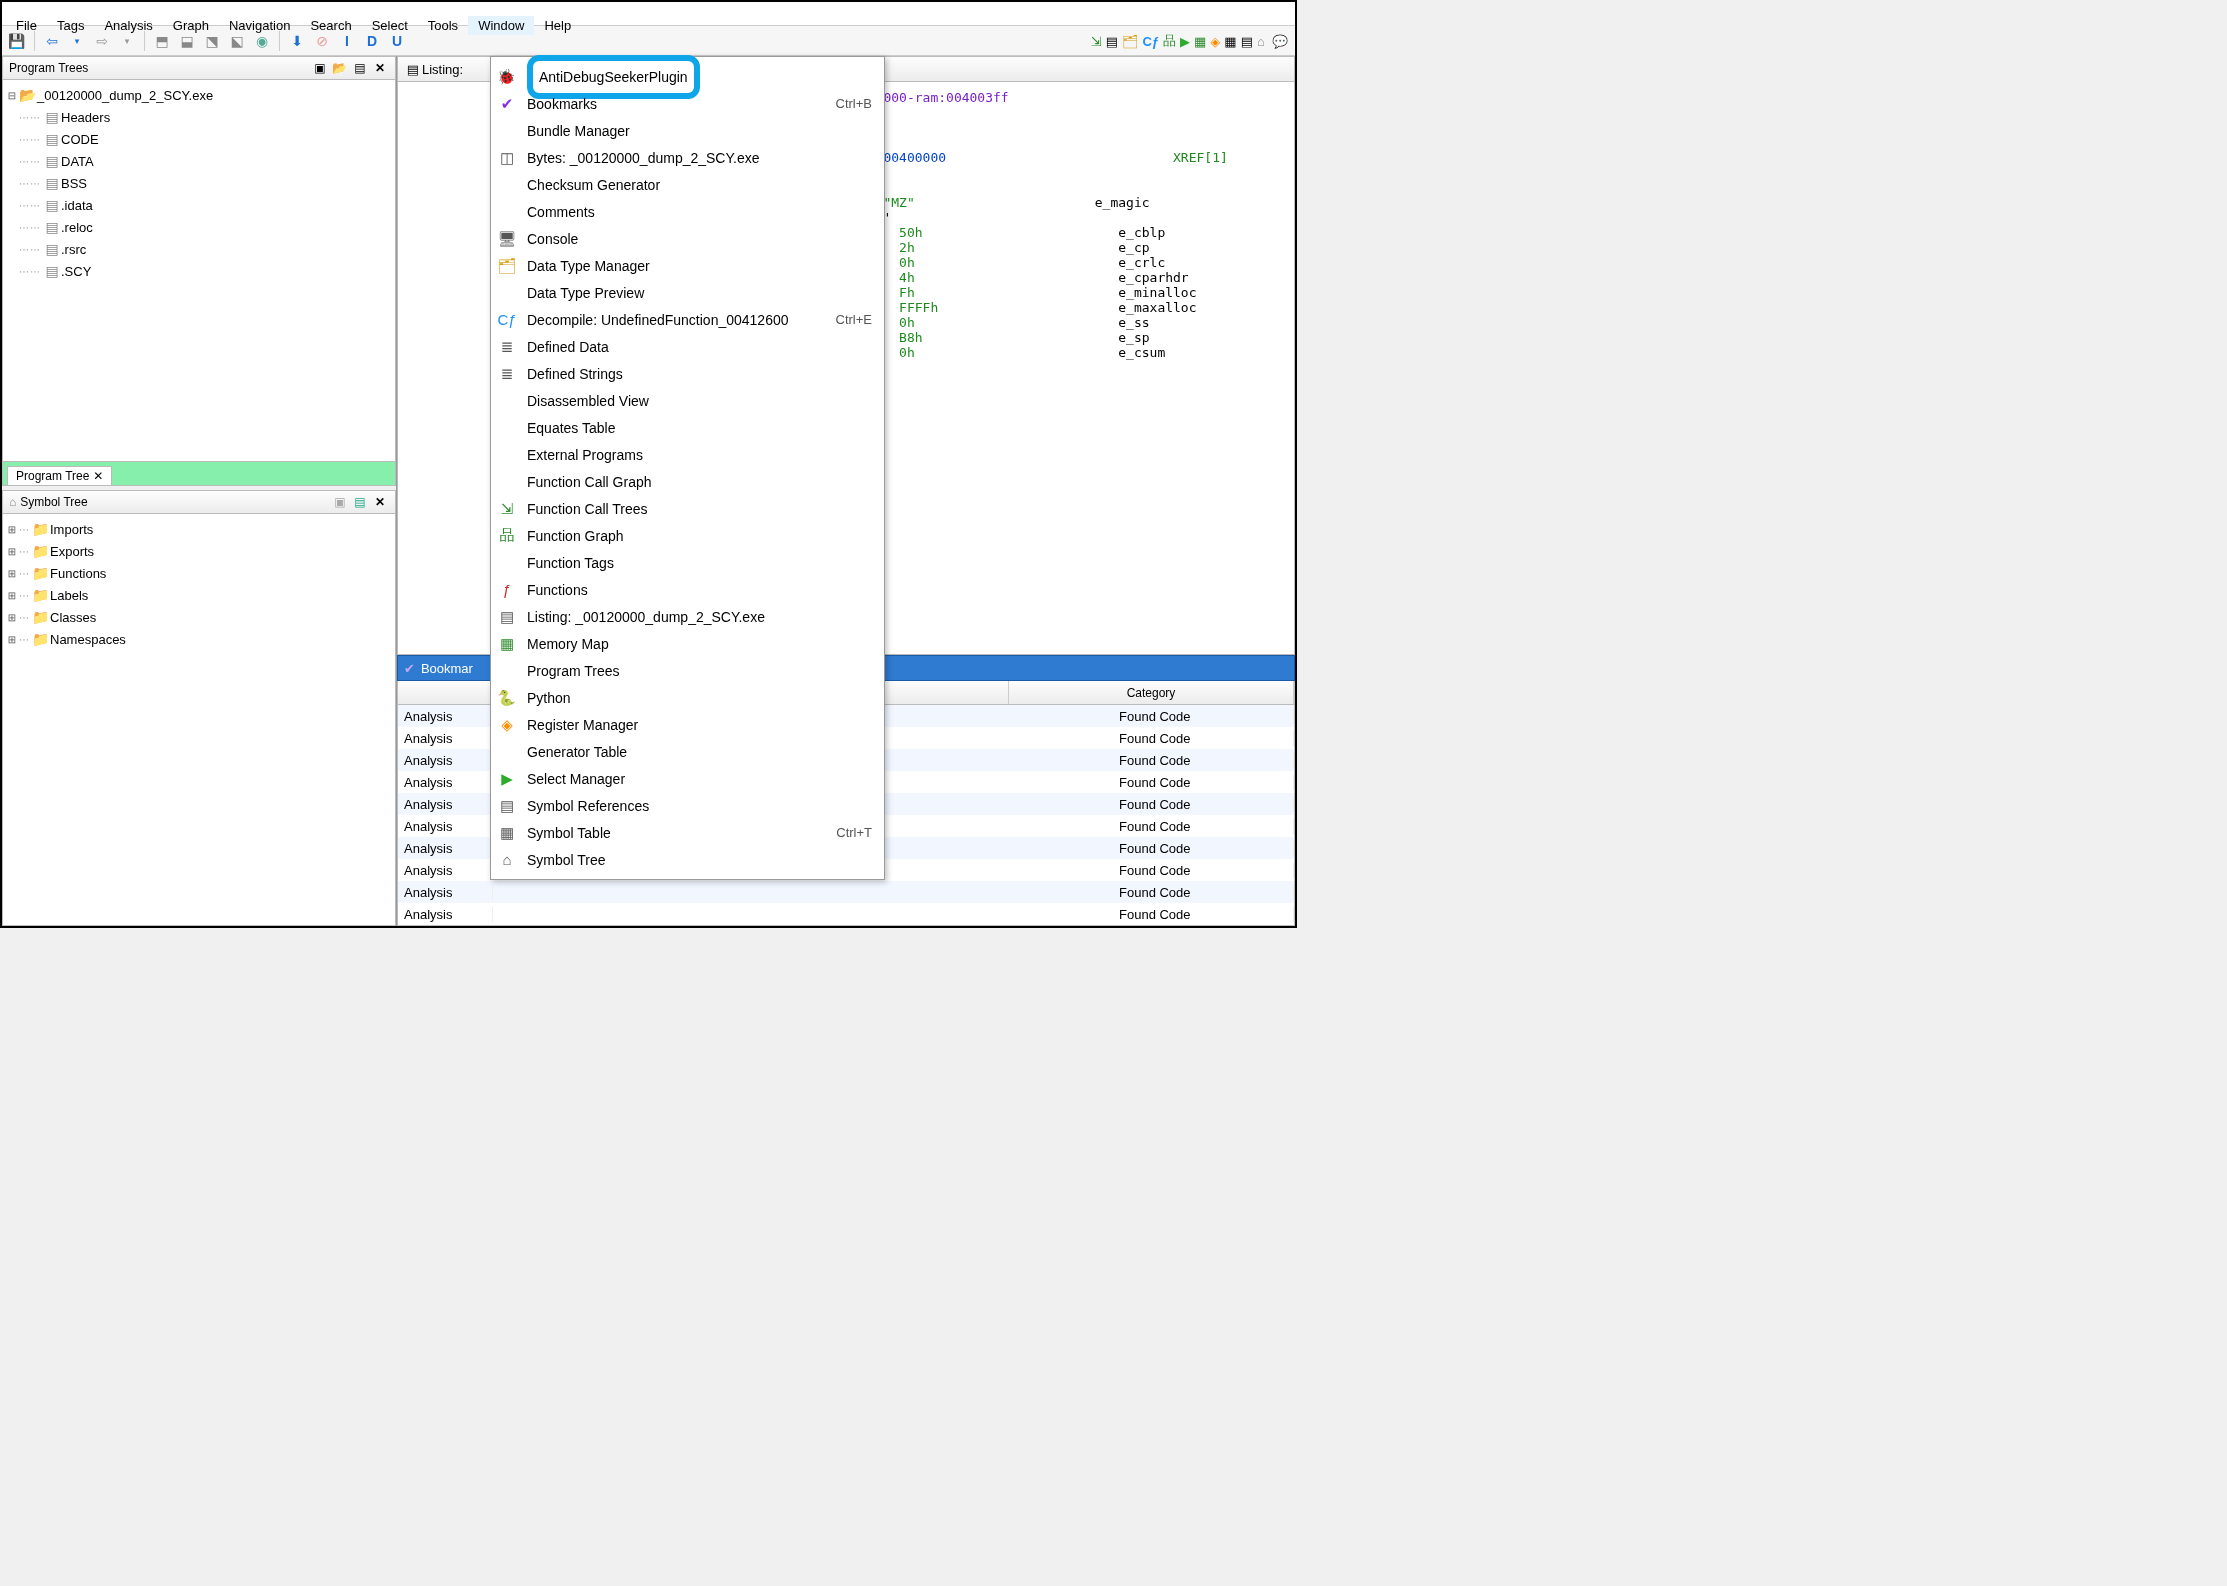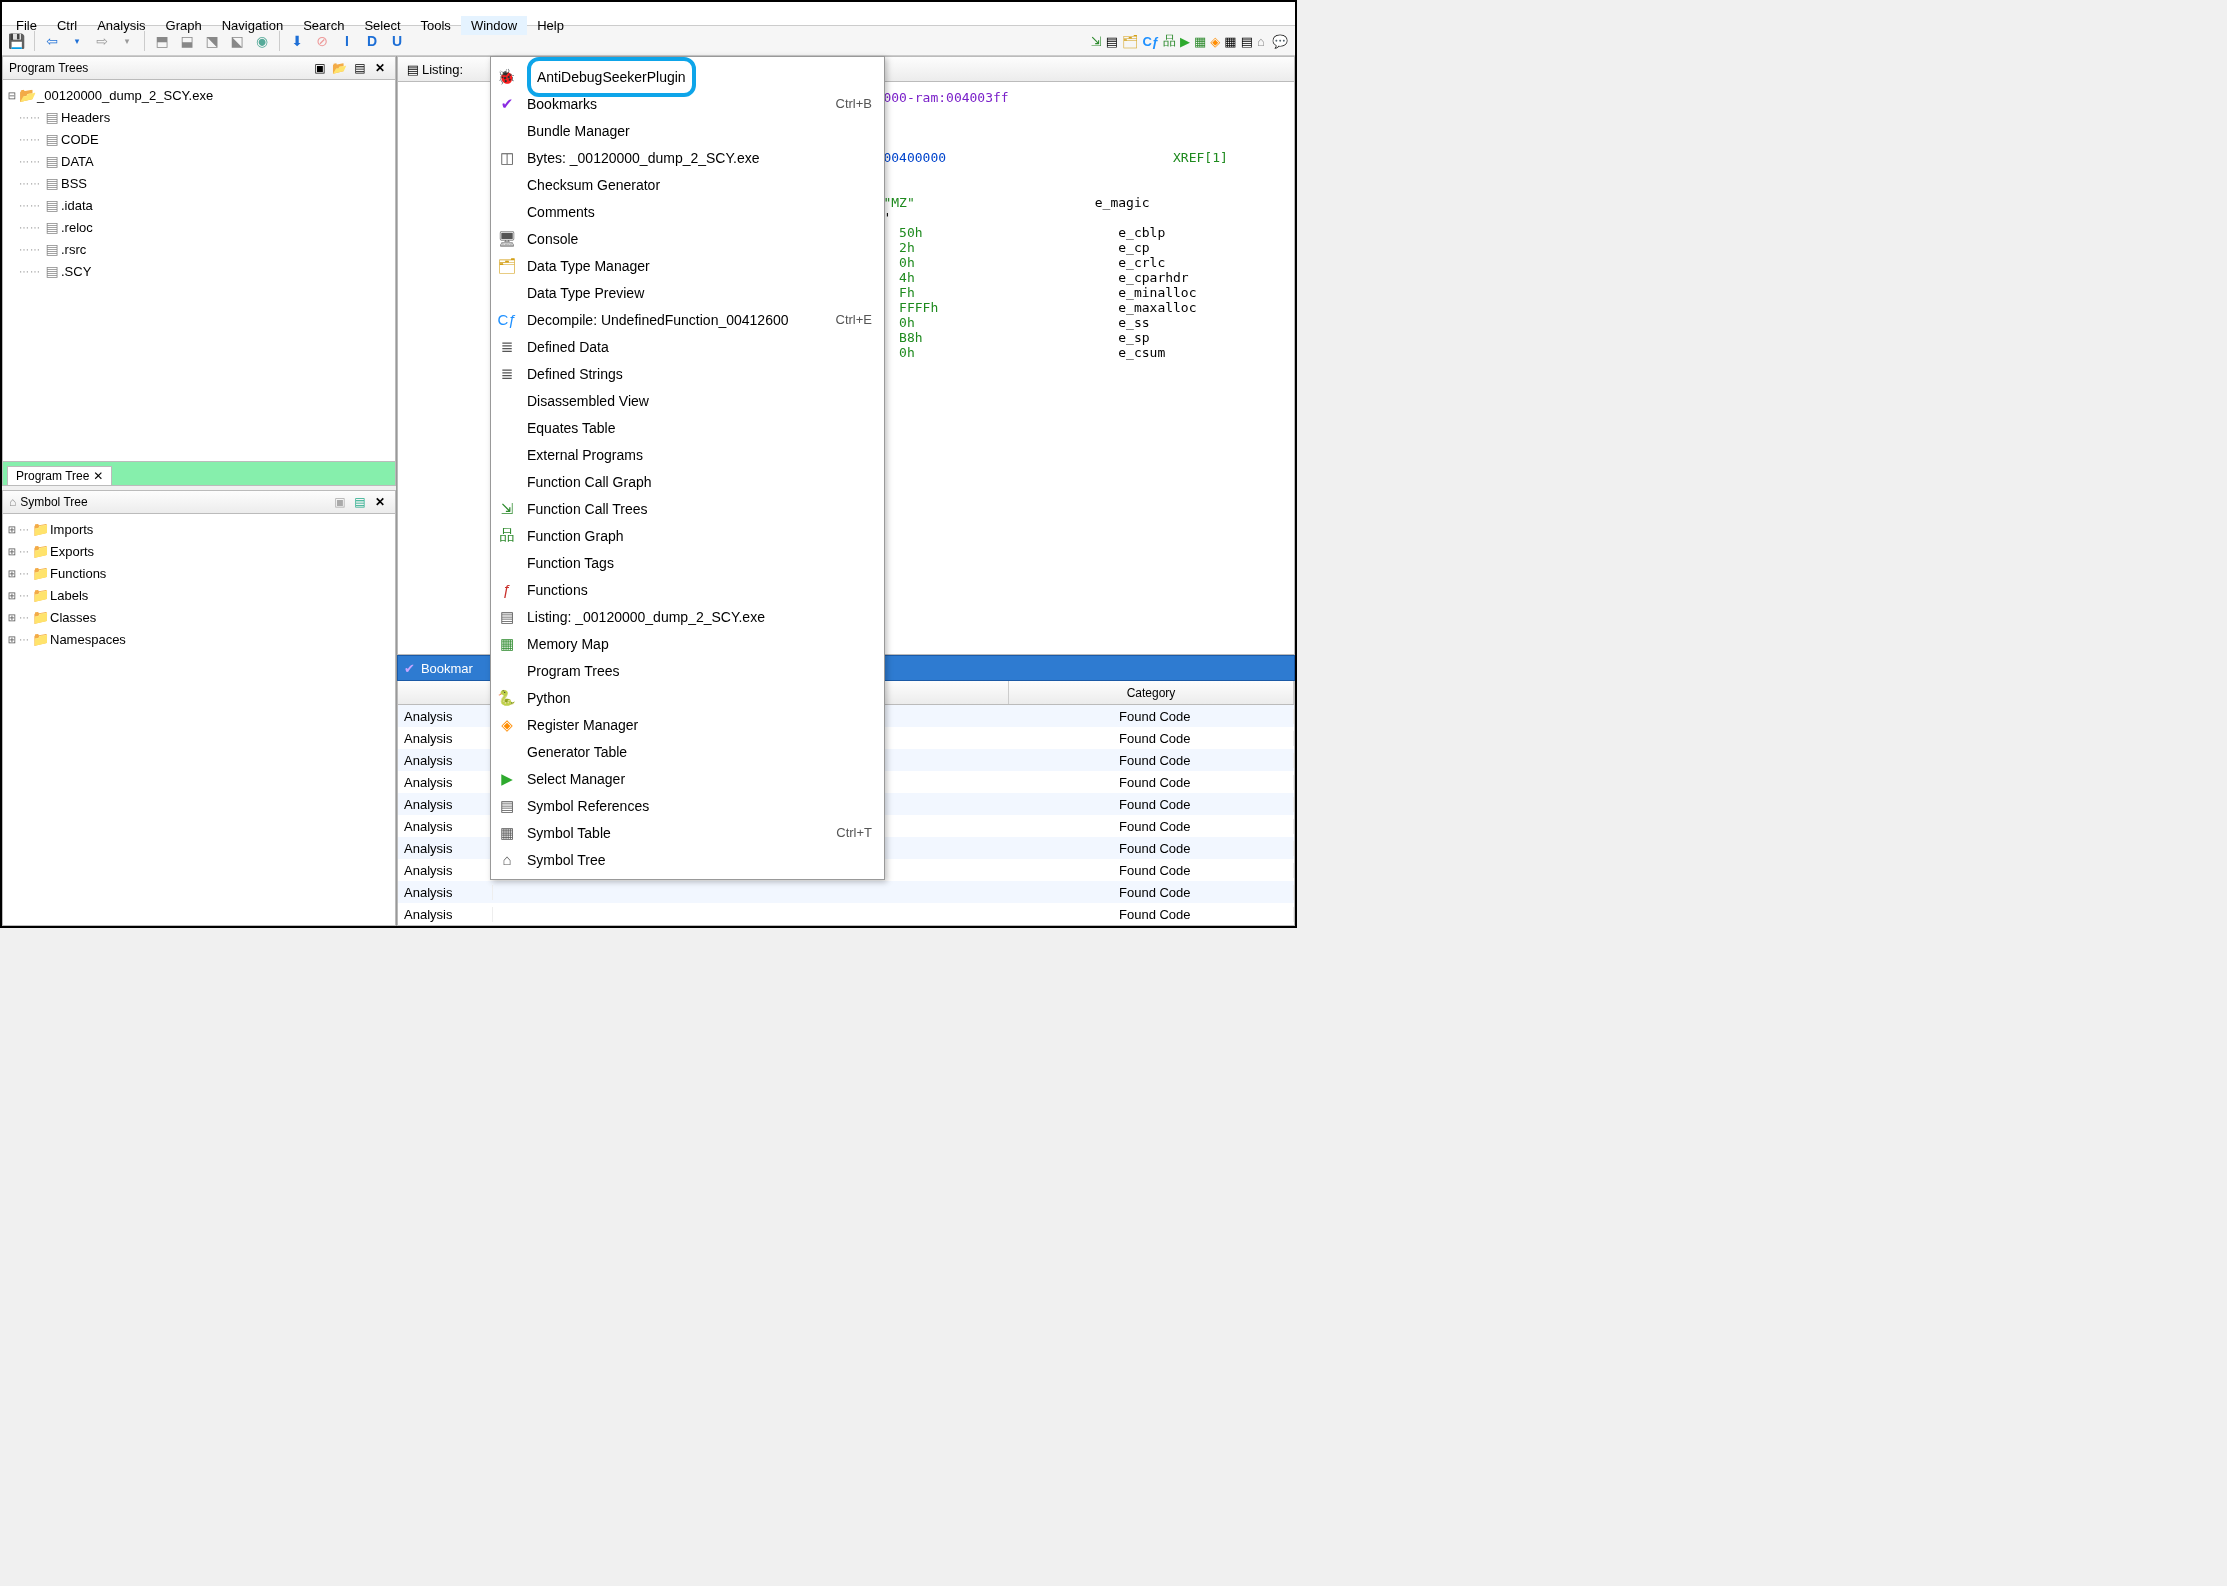--- a/index.html
+++ b/index.html
@@ -52,33 +52,33 @@
 .bookmarks-rows .row:nth-child(odd){ background:#f2f7ff;}
 .bookmarks-rows .row:nth-child(even){ background:#fff;}
 .bookmarks-rows .cell { padding-left:6px; border-right:1px solid #eee;}
 
 
 .dropdown { position:absolute; top:0; left:93px; width:395px; background:#fff; border:1px solid #999; box-shadow: 2px 2px 6px rgba(0,0,0,0.25); z-index:100; padding:6px 0;}
 .dropdown .mi { display:flex; align-items:center; height:27px; padding:0 12px 0 6px; gap:10px; font-size:14px; }
 .dropdown .mi-icon { width:20px; display:inline-flex; justify-content:center; font-size:15px;}
 .dropdown .mi-label { flex:1;}
 .dropdown .mi-accel { color:#555; font-size:13px;}
-.highlight-box { border:4px solid #0ea5e9; border-radius:12px; padding:8px 6px; margin:-2px 0;}
+.highlight-box { border:6px solid #0ea5e9; border-radius:12px; padding:8px 6px; margin:-2px 0;}
 
 .purple { color:#7a20c9;}
 .green { color:#1e8a1e;}
 .navy { color:#003a8f;}
 .darkblue { color:#0044cc;}
 </style>
 </head>
 <body>
 
 <div class="menubar">
   <div class="menu-item">File</div>
-  <div class="menu-item">Ctrl</div>
+  <div class="menu-item">Tags</div>
   <div class="menu-item">Analysis</div>
   <div class="menu-item">Graph</div>
   <div class="menu-item">Navigation</div>
   <div class="menu-item">Search</div>
   <div class="menu-item">Select</div>
   <div class="menu-item">Tools</div>
   <div class="menu-item active">Window</div>
   <div class="menu-item">Help</div>
 </div>
 

